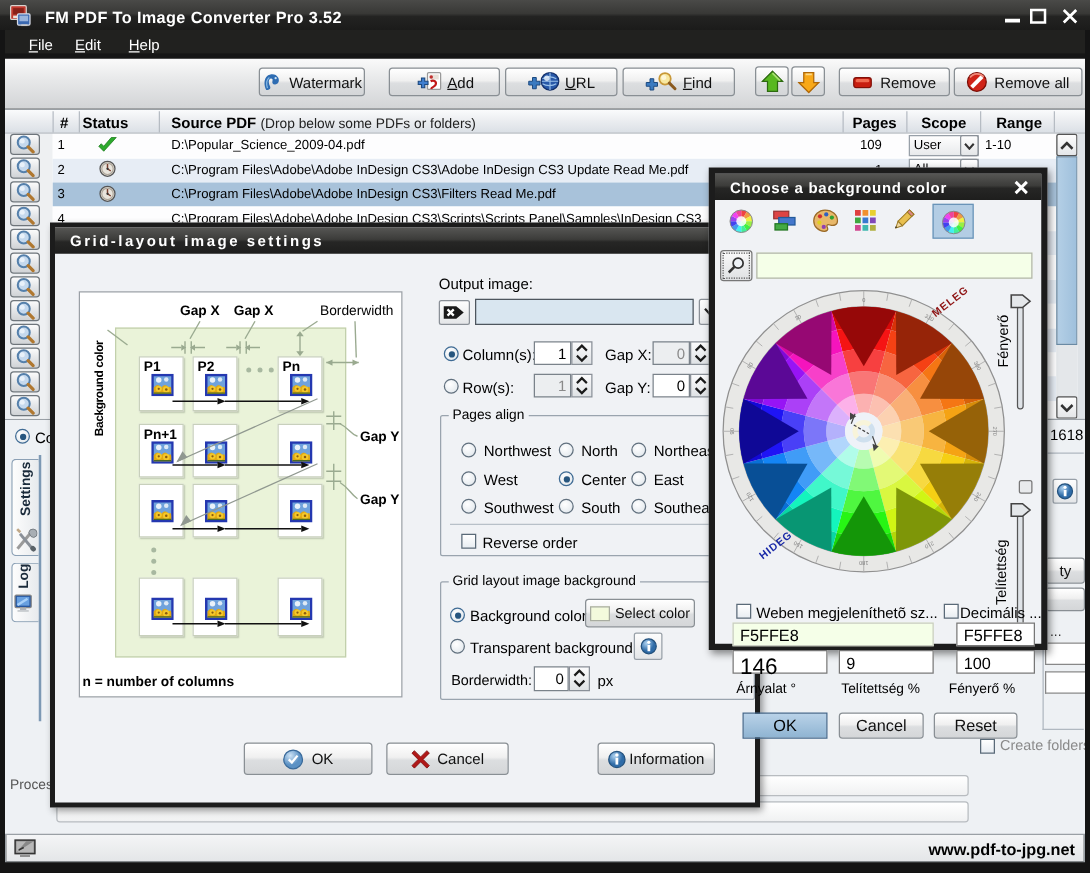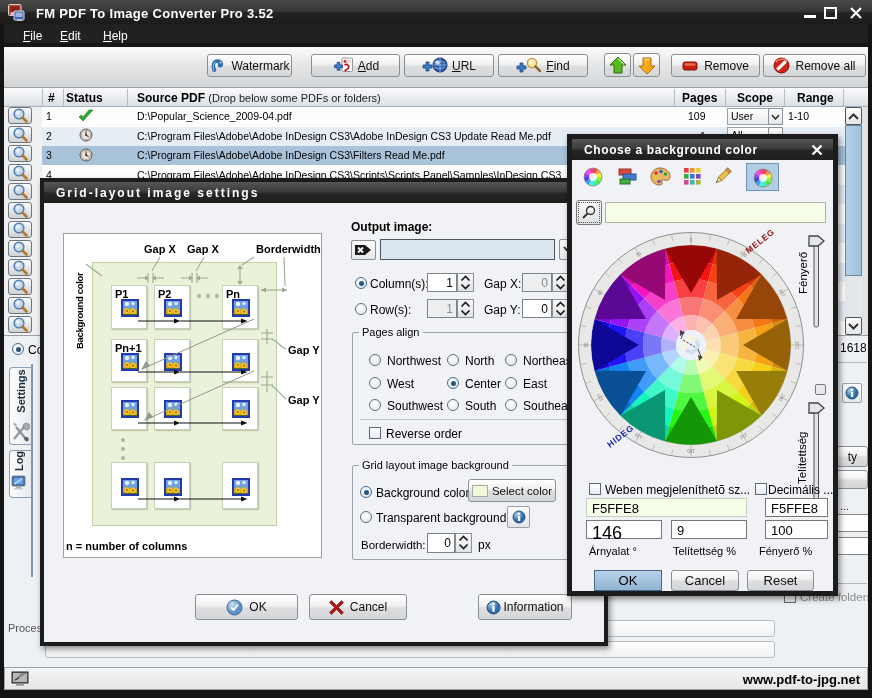--- a/index.html
+++ b/index.html
@@ -351,21 +351,21 @@
   <div class="abs" style="left:868px;top:24px;width:4px;height:674px;background:#141414"></div>
 
   <div class="abs dlg" id="griddlg" style="left:40px;top:178px;width:568px;height:468px">
     <div class="dtitle" style="letter-spacing:2px">Grid-layout image settings</div>
     <div id="gridbody" style="position:relative;width:100%;height:439px">
 
       <div class="abs" style="left:19px;top:30px;width:259px;height:325px;background:#fff;border:1px solid #9aa0a6"></div>
       <div class="abs" style="left:48px;top:59px;width:185px;height:264px;background:#eaf3d9;border:1px solid #c2d0ac"></div>
       <div class="abs" style="left:100px;top:40px;font-weight:bold;font-size:11px">Gap X</div>
       <div class="abs" style="left:143px;top:40px;font-weight:bold;font-size:11px">Gap X</div>
-      <div class="abs" style="left:212px;top:40px;font-weight:bold;font-size:11px">Borderwidth</div>
+      <div class="abs" style="left:212px;top:40px;font-weight:normal;font-size:11px">Borderwidth</div>
       <div class="abs" style="left:30px;top:62px;height:84px;writing-mode:vertical-rl;transform:rotate(180deg);font-weight:bold;font-size:9.5px;letter-spacing:-0.3px;white-space:nowrap">Background color</div>
       <div class="abs" style="left:22px;top:337px;font-weight:bold;font-size:11px">n = number of columns</div>
       <div id="cells">
           <div class="abs" style="left:67px;top:82px;width:36px;height:44px;background:#fff;border:1px solid #c8d0bc;box-shadow:1px 1px 1px rgba(150,160,140,0.5)"></div>
           <div class="abs" style="left:71px;top:85px;font-weight:bold;font-size:11px">P1</div>
           <svg class="abs" style="left:77px;top:96px" width="18" height="18" viewBox="0 0 18 18">
             <rect x="0" y="0" width="18" height="18" fill="#2438b0"></rect>
             <rect x="2" y="2" width="14" height="14" fill="#6fa2dc"></rect>
             <circle cx="6" cy="5" r="2.2" fill="#e9f1f9"></circle>
             <circle cx="12" cy="4.5" r="1.8" fill="#dde9f5"></circle>
@@ -572,21 +572,21 @@
             <circle cx="164" cy="93" r="2"></circle>
             <circle cx="173" cy="93" r="2"></circle>
           <circle cx="79" cy="237" r="2"></circle>
             <circle cx="79" cy="246" r="2"></circle>
             <circle cx="79" cy="255" r="2"></circle>
         </g>
       </svg>
       <div class="abs" style="left:244px;top:141px;font-weight:bold;font-size:11px">Gap Y</div>
       <div class="abs" style="left:244px;top:191px;font-weight:bold;font-size:11px">Gap Y</div>
 
-      <div class="abs" style="left:307px;top:17px;font-weight:bold;font-size:12px">Output image:</div>
+      <div class="abs" style="left:307px;top:17px;font-weight:normal;font-size:12px">Output image:</div>
       <div class="abs sbtn" style="left:307px;top:37px;width:25px;height:20px">
           <svg width="19" height="14" viewBox="0 0 19 14">
             <path d="M1 2 h10 l6 5 -6 5 h-10 z" fill="#1a1a1a"></path>
             <path d="M4 4.5 l5 5 M9 4.5 l-5 5" stroke="#fff" stroke-width="1.8"></path>
           </svg>
         </div>
       <div class="abs" style="left:336px;top:36px;width:175px;height:21px;border:1px solid #4e565e;background:#d9e6f0"></div>
       <div class="abs sbtn" style="left:515px;top:36px;width:18px;height:21px">
           <svg width="10" height="7" viewBox="0 0 10 7">
             <path d="M1 1 L5 5.5 L9 1" stroke="#222" stroke-width="1.8" fill="none"></path>
@@ -705,21 +705,21 @@
                 <stop offset="0" stop-color="#aed2f0"></stop>
                 <stop offset="1" stop-color="#2f6ca8"></stop>
               </radialGradient>
             </defs>
           </svg>
           <span style="margin-left:2px">Information</span>
         </div>
     </div>
   </div>
 
-  <div class="abs dlg" id="colordlg" style="left:567px;top:134px;width:271px;height:462px;border-width:5px">
+  <div class="abs dlg" id="colordlg" style="left:567px;top:134px;width:271px;height:386px;border-width:5px">
     <div class="dtitle" style="justify-content:space-between;padding-right:10px">
         <span>Choose a background color</span>
       <svg width="12" height="12" viewBox="0 0 12 12">
           <path d="M1.5 1.5 L10.5 10.5 M10.5 1.5 L1.5 10.5" stroke="#fff" stroke-width="2.4"></path>
         </svg>
     </div>
     <div id="colorbody" style="position:relative;width:100%;height:433px">
         <svg class="abs" style="left:11px;top:7px" width="20" height="20" viewBox="-10 -10 20 20">
           <path d="M0 0 L0.0 -9.0 A9 9 0 0 1 4.5 -7.8 Z" fill="hsl(0,85%,60%)"></path>
           <path d="M0 0 L4.5 -7.8 A9 9 0 0 1 7.8 -4.5 Z" fill="hsl(30,85%,60%)"></path>

